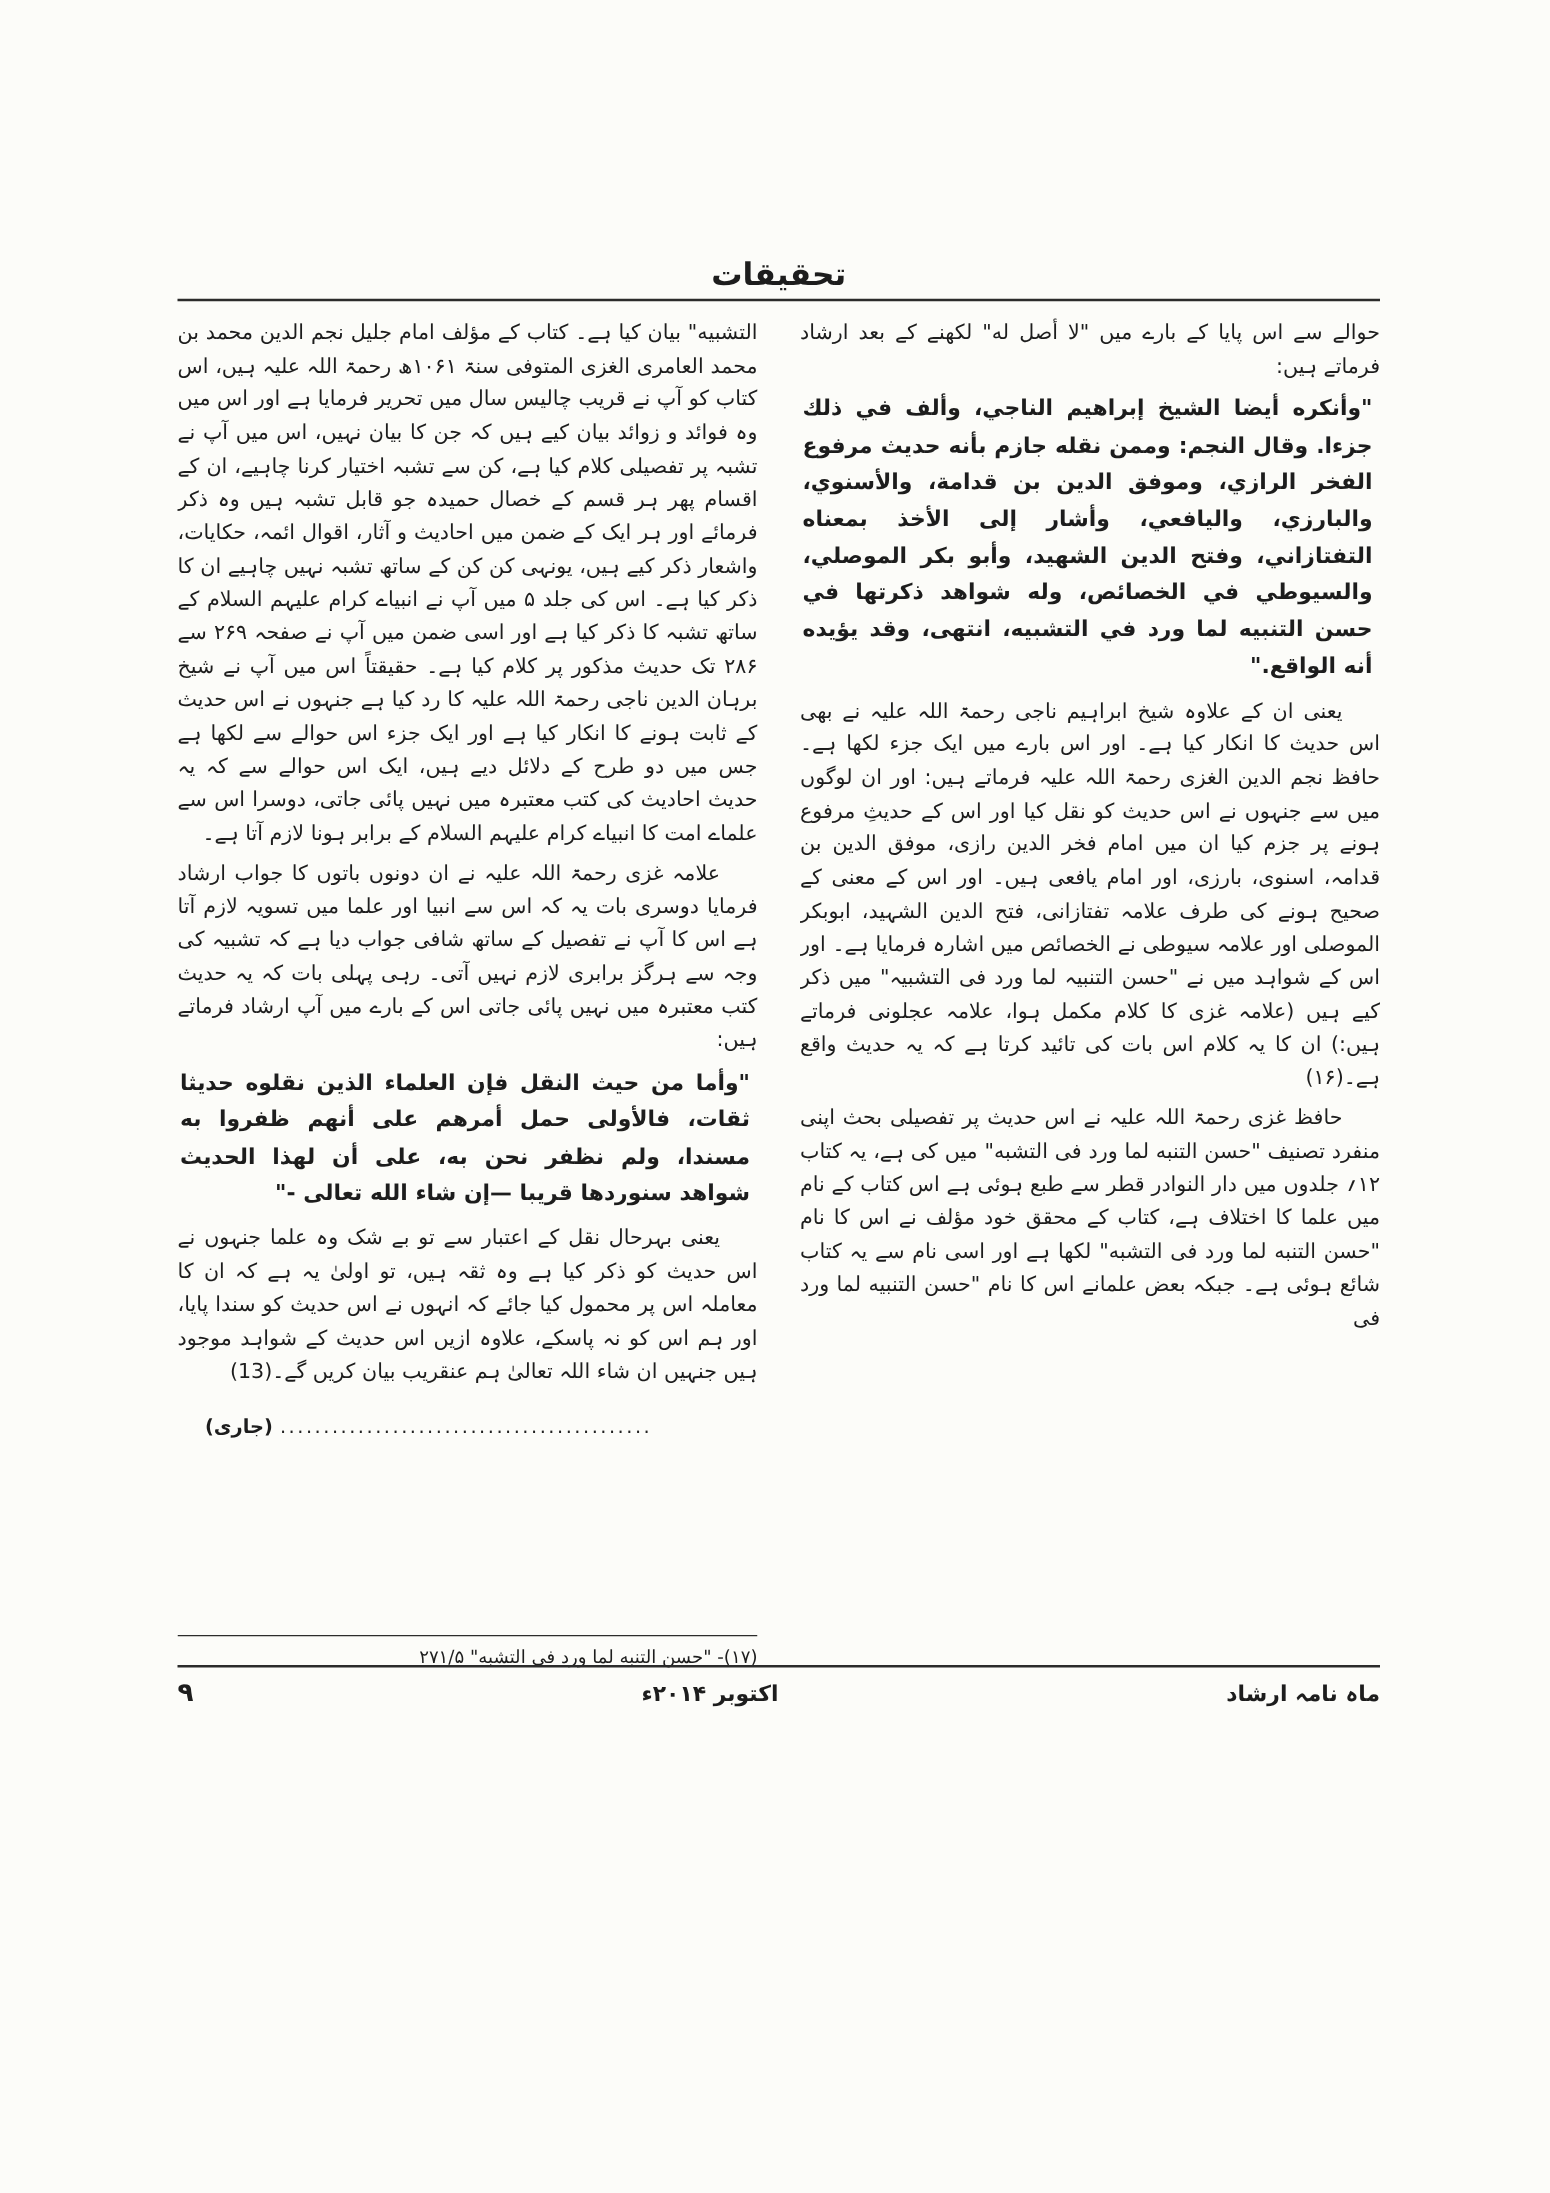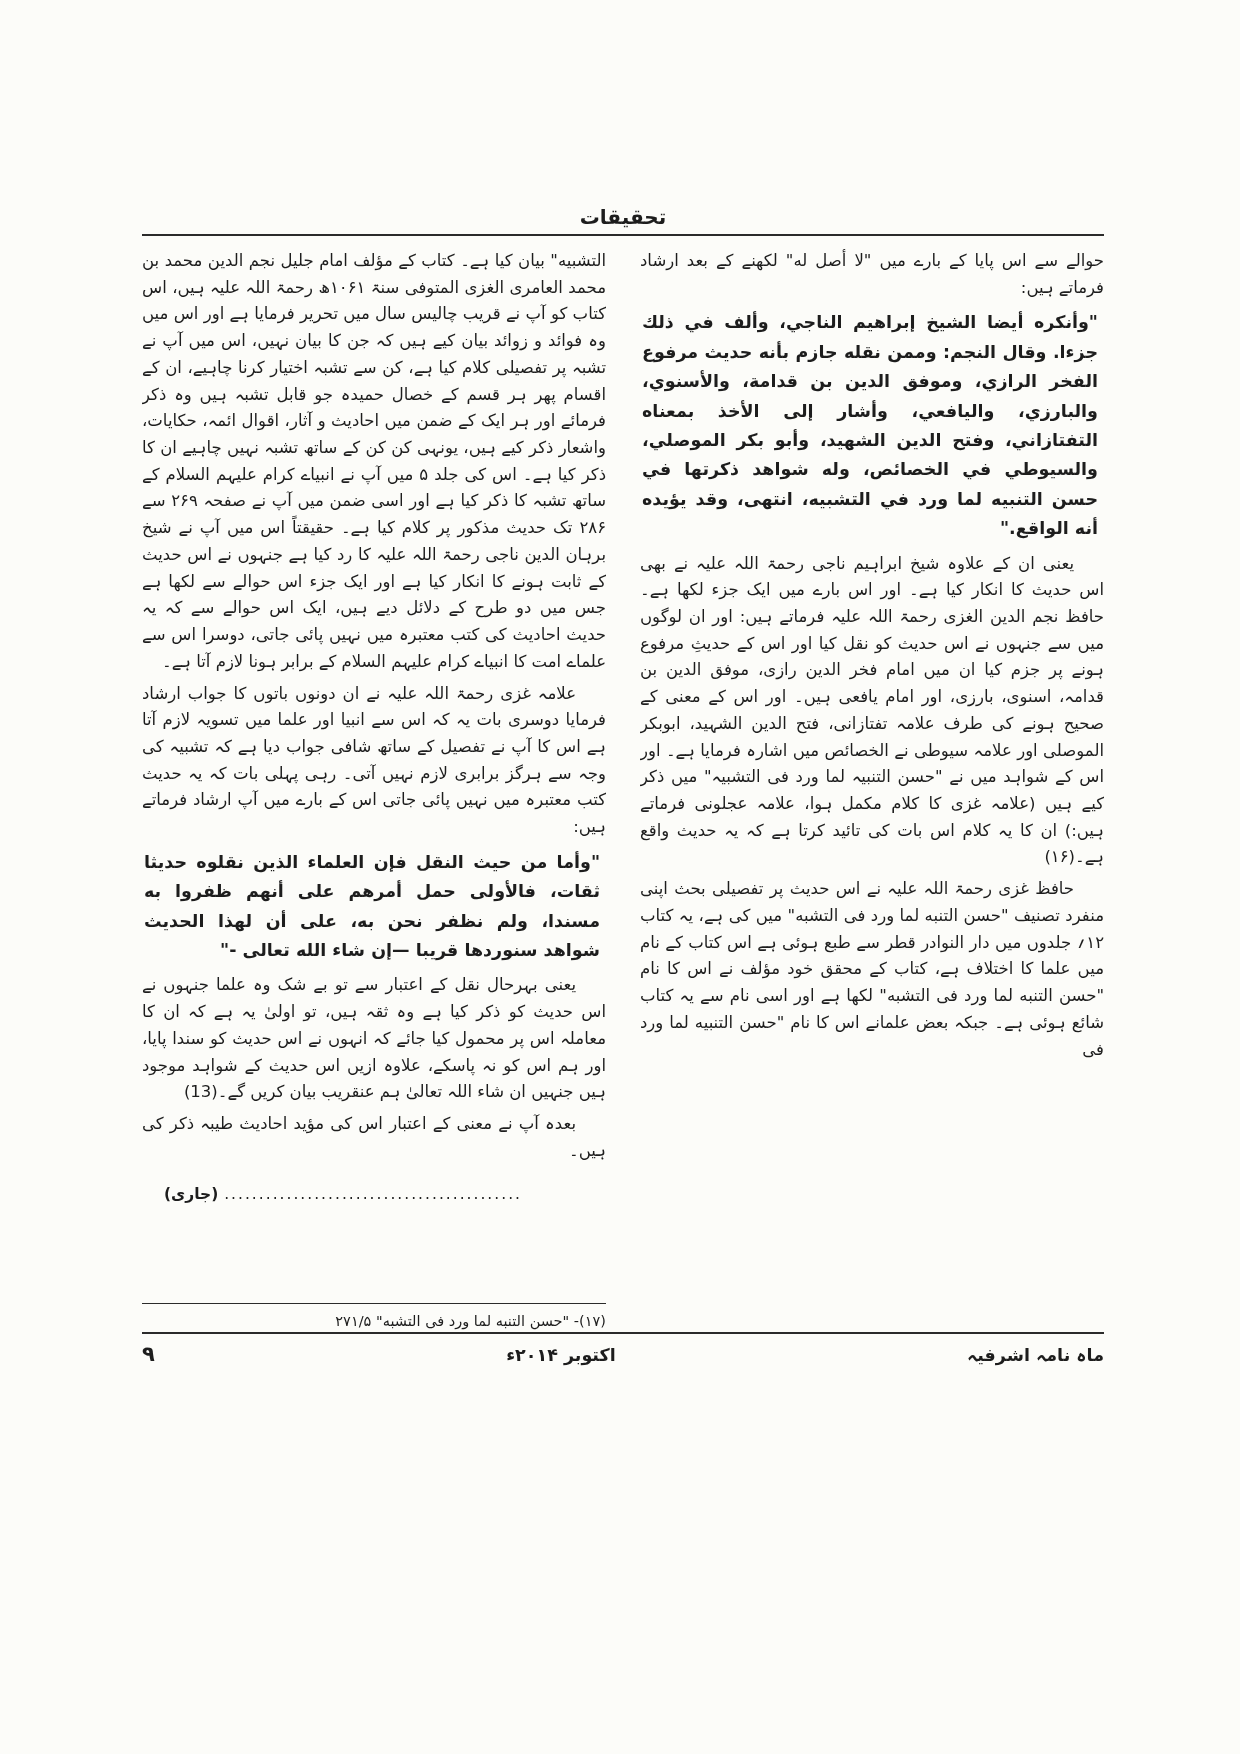--- a/index.html
+++ b/index.html
@@ -20,21 +20,21 @@
     position: absolute;
     left: 142px; top: 205px;
     width: 962px;
   }
   .page-header {
     text-align: center;
     border-bottom: 2px solid #2b2b2b;
     padding-bottom: 5px;
   }
   .header-title {
-    font-size: 20px;
+    font-size: 25px;
     font-weight: bold;
     letter-spacing: 1px;
     display: inline-block;
   }
   .columns {
     display: flex;
     direction: rtl;
     gap: 34px;
     margin-top: 12px;
     height: 1086px;
@@ -122,33 +122,32 @@
         <p class="para arabic no-indent">"وأنكره أيضا الشيخ إبراهيم الناجي، وألف في ذلك جزءا. وقال النجم: وممن نقله جازم بأنه حديث مرفوع الفخر الرازي، وموفق الدين بن قدامة، والأسنوي، والبارزي، واليافعي، وأشار إلى الأخذ بمعناه التفتازاني، وفتح الدين الشهيد، وأبو بكر الموصلي، والسيوطي في الخصائص، وله شواهد ذكرتها في حسن التنبيه لما ورد في التشبيه، انتهى، وقد يؤيده أنه الواقع."</p>
         <p class="para">یعنی ان کے علاوہ شیخ ابراہیم ناجی رحمۃ اللہ علیہ نے بھی اس حدیث کا انکار کیا ہے۔ اور اس بارے میں ایک جزء لکھا ہے۔ حافظ نجم الدین الغزی رحمۃ اللہ علیہ فرماتے ہیں: اور ان لوگوں میں سے جنہوں نے اس حدیث کو نقل کیا اور اس کے حدیثِ مرفوع ہونے پر جزم کیا ان میں امام فخر الدین رازی، موفق الدین بن قدامہ، اسنوی، بارزی، اور امام یافعی ہیں۔ اور اس کے معنی کے صحیح ہونے کی طرف علامہ تفتازانی، فتح الدین الشہید، ابوبکر الموصلی اور علامہ سیوطی نے الخصائص میں اشارہ فرمایا ہے۔ اور اس کے شواہد میں نے "حسن التنبیہ لما ورد فی التشبیہ" میں ذکر کیے ہیں (علامہ غزی کا کلام مکمل ہوا، علامہ عجلونی فرماتے ہیں:) ان کا یہ کلام اس بات کی تائید کرتا ہے کہ یہ حدیث واقع ہے۔(۱۶)</p>
         <p class="para">حافظ غزی رحمۃ اللہ علیہ نے اس حدیث پر تفصیلی بحث اپنی منفرد تصنیف "حسن التنبه لما ورد فی التشبه" میں کی ہے، یہ کتاب ۱۲؍ جلدوں میں دار النوادر قطر سے طبع ہوئی ہے اس کتاب کے نام میں علما کا اختلاف ہے، کتاب کے محقق خود مؤلف نے اس کا نام "حسن التنبه لما ورد فی التشبه" لکھا ہے اور اسی نام سے یہ کتاب شائع ہوئی ہے۔ جبکہ بعض علمانے اس کا نام "حسن التنبیه لما ورد فی</p>
       </section>
 
       <section class="column">
         <p class="para no-indent">التشبیه" بیان کیا ہے۔ کتاب کے مؤلف امام جلیل نجم الدین محمد بن محمد العامری الغزی المتوفی سنۃ ۱۰۶۱ھ رحمۃ اللہ علیہ ہیں، اس کتاب کو آپ نے قریب چالیس سال میں تحریر فرمایا ہے اور اس میں وہ فوائد و زوائد بیان کیے ہیں کہ جن کا بیان نہیں، اس میں آپ نے تشبہ پر تفصیلی کلام کیا ہے، کن سے تشبہ اختیار کرنا چاہیے، ان کے اقسام پھر ہر قسم کے خصال حمیدہ جو قابل تشبہ ہیں وہ ذکر فرمائے اور ہر ایک کے ضمن میں احادیث و آثار، اقوال ائمہ، حکایات، واشعار ذکر کیے ہیں، یونہی کن کن کے ساتھ تشبہ نہیں چاہیے ان کا ذکر کیا ہے۔ اس کی جلد ۵ میں آپ نے انبیاے کرام علیہم السلام کے ساتھ تشبہ کا ذکر کیا ہے اور اسی ضمن میں آپ نے صفحہ ۲۶۹ سے ۲۸۶ تک حدیث مذکور پر کلام کیا ہے۔ حقیقتاً اس میں آپ نے شیخ برہان الدین ناجی رحمۃ اللہ علیہ کا رد کیا ہے جنہوں نے اس حدیث کے ثابت ہونے کا انکار کیا ہے اور ایک جزء اس حوالے سے لکھا ہے جس میں دو طرح کے دلائل دیے ہیں، ایک اس حوالے سے کہ یہ حدیث احادیث کی کتب معتبرہ میں نہیں پائی جاتی، دوسرا اس سے علماے امت کا انبیاے کرام علیہم السلام کے برابر ہونا لازم آتا ہے۔</p>
         <p class="para">علامہ غزی رحمۃ اللہ علیہ نے ان دونوں باتوں کا جواب ارشاد فرمایا دوسری بات یہ کہ اس سے انبیا اور علما میں تسویہ لازم آتا ہے اس کا آپ نے تفصیل کے ساتھ شافی جواب دیا ہے کہ تشبیہ کی وجہ سے ہرگز برابری لازم نہیں آتی۔ رہی پہلی بات کہ یہ حدیث کتب معتبرہ میں نہیں پائی جاتی اس کے بارے میں آپ ارشاد فرماتے ہیں:</p>
         <p class="para arabic no-indent">"وأما من حيث النقل فإن العلماء الذين نقلوه حديثا ثقات، فالأولى حمل أمرهم على أنهم ظفروا به مسندا، ولم نظفر نحن به، على أن لهذا الحديث شواهد سنوردها قريبا —إن شاء الله تعالى -"</p>
         <p class="para">یعنی بہرحال نقل کے اعتبار سے تو بے شک وہ علما جنہوں نے اس حدیث کو ذکر کیا ہے وہ ثقہ ہیں، تو اولیٰ یہ ہے کہ ان کا معاملہ اس پر محمول کیا جائے کہ انہوں نے اس حدیث کو سندا پایا، اور ہم اس کو نہ پاسکے، علاوہ ازیں اس حدیث کے شواہد موجود ہیں جنہیں ان شاء اللہ تعالیٰ ہم عنقریب بیان کریں گے۔(13)</p>
-        <p class="para">بعدہ آپ نے معنی کے اعتبار اس کی مؤید احادیث طیبہ ذکر کی ہیں۔</p>
         <div class="jari-row">
           <span class="jari-dots">......................................................................</span>
           <span class="jari-label">(جاری)</span>
         </div>
         <div class="footnote">
           <p class="footnote-text">(۱۷)- "حسن التنبه لما ورد فی التشبه" ۲۷۱/۵</p>
         </div>
       </section>
 
     </main>
 
   </div>
 
   <footer class="page-footer">
-    <span class="footer-magazine">ماہ نامہ اشرفیہ</span>
+    <span class="footer-magazine">ماہ نامہ ارشاد</span>
     <span class="footer-date">اکتوبر ۲۰۱۴ء</span>
     <span class="footer-page-number">۹</span>
   </footer>
 
 </div>
 
 </body></html>

